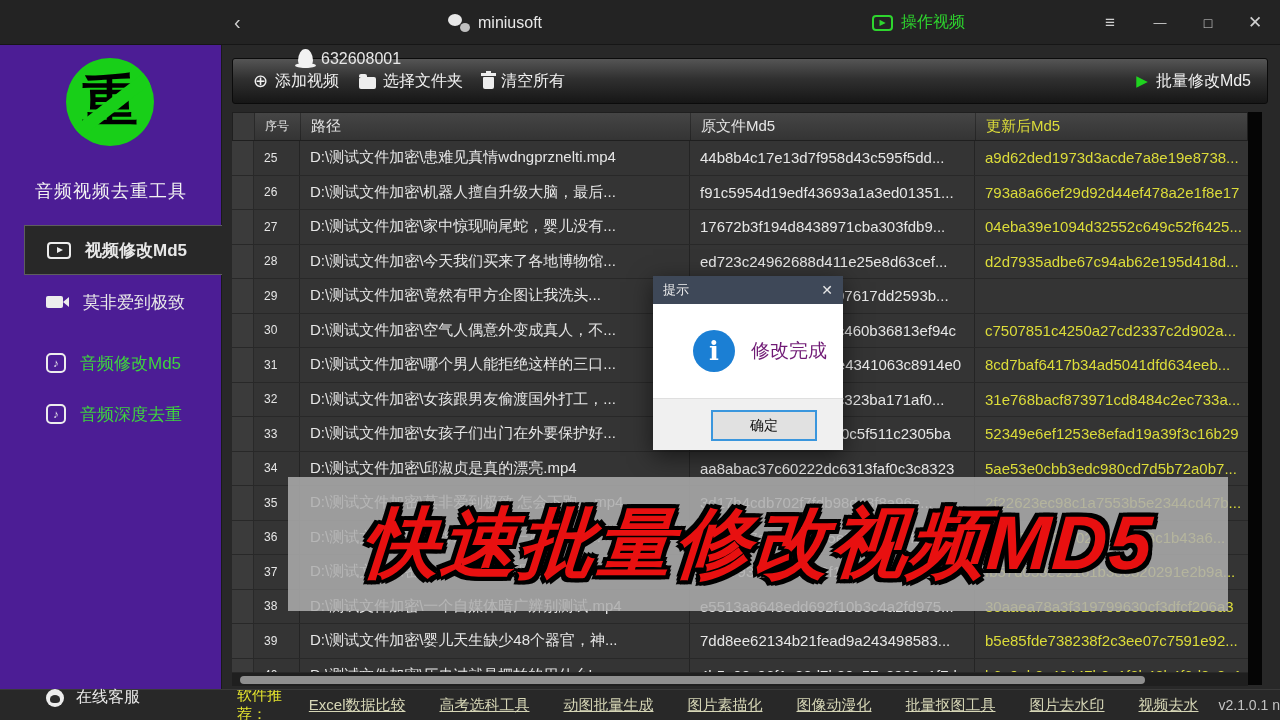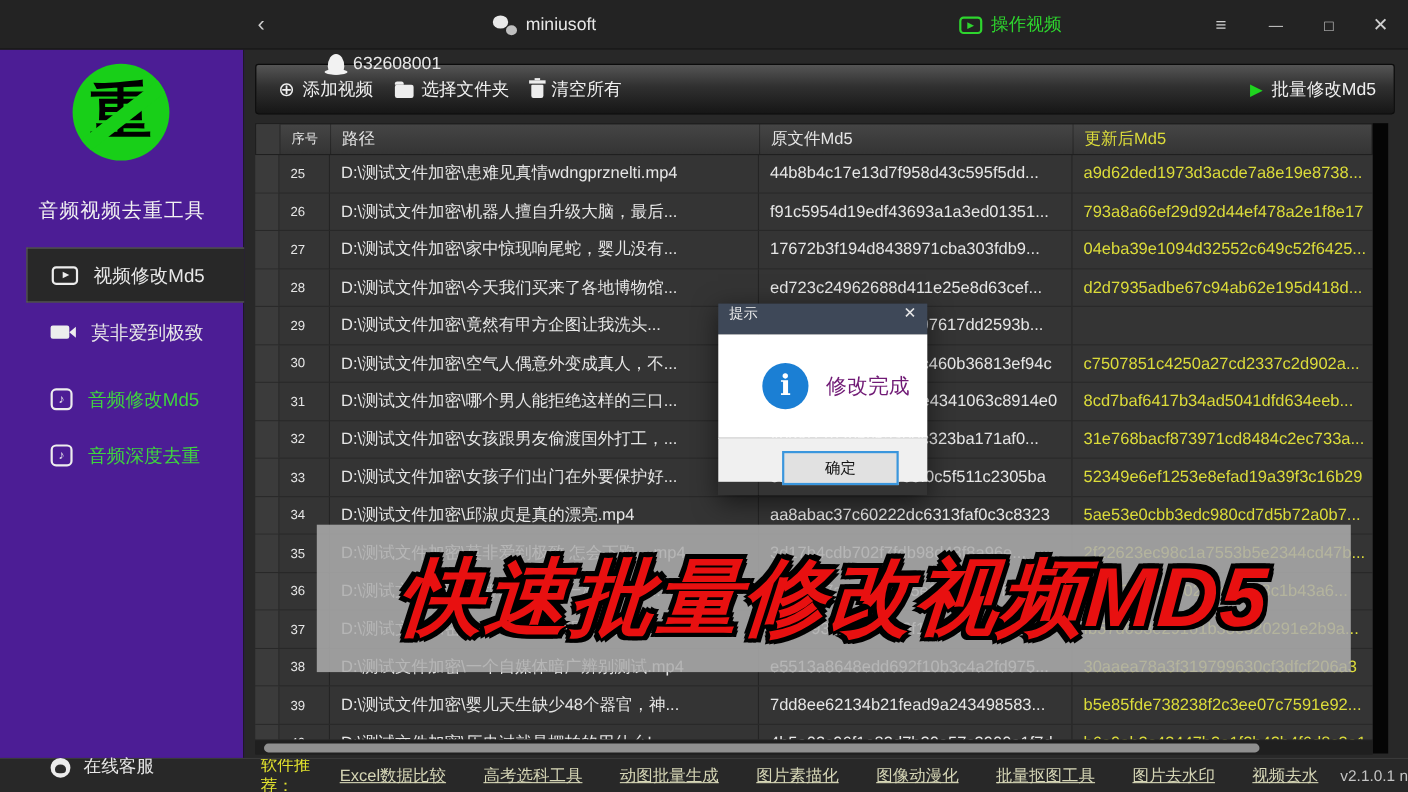--- a/index.html
+++ b/index.html
@@ -32,21 +32,21 @@
     background:#4c1d95; border-right:1px solid #1a1a1a; z-index:4; }
   .logo { position:absolute; left:66px; top:13px; width:88px; height:88px; border-radius:50%;
     background:#18cf18; overflow:hidden; display:flex; align-items:center; justify-content:center; }
   .logo-char { color:#000; font-size:56px; font-weight:bold; z-index:1; }
   .logo-slash { position:absolute; left:-10px; top:38px; width:120px; height:13px;
     background:#18cf18; transform:rotate(-38deg); z-index:2; }
   .app-title { position:absolute; left:0; top:134px; width:222px; text-align:center;
     color:#f2f2f2; font-size:18px; letter-spacing:1px; }
   .side-item { position:absolute; left:24px; width:198px; height:50px; display:flex;
     align-items:center; gap:14px; padding-left:22px; color:#e8e8e8; font-size:17px; }
-  .side-item.active { border:1px solid #5e5e5e; border-right:none; background:#282828; }
+  .side-item.active { border:1px solid #5e5e5e; border-right:none; background:#282828;font-weight:bold; }
   .side-item.green-text { color:#3ed43e; }
   .support { position:absolute; left:46px; top:642px; display:flex; align-items:center; gap:12px;
     color:#e8e8e8; font-size:16px; }
 
   .ic-film { width:24px; height:17px; border:2px solid #ededed; border-radius:4px; position:relative; }
   .ic-film:after { content:""; position:absolute; left:8px; top:3px;
     border-left:6px solid #ededed; border-top:3.5px solid transparent; border-bottom:3.5px solid transparent; }
   .ic-camera { position:relative; width:17px; height:12px; background:#ededed; border-radius:2px; margin-right:6px; }
   .ic-camera:after { content:""; position:absolute; right:-6px; top:1px;
     border-right:6px solid #ededed; border-top:5px solid transparent; border-bottom:5px solid transparent; }
@@ -89,28 +89,28 @@
   .c-new { width:273px; color:#dcdc3a; font-size:15px; border-right:none; }
 
   .vscroll { position:absolute; left:1026px; top:67px; width:14px; height:573px; background:#050505; }
   .hscroll { position:absolute; left:10px; top:628px; width:1016px; height:13px; background:#1f1f1f; }
   .hthumb { position:absolute; left:8px; top:2.5px; width:905px; height:8px; background:#8f8f8f; border-radius:4px; }
 
   
   .dialog { position:absolute; left:653px; top:276px; width:190px; height:174px; z-index:40;
     box-shadow:0 6px 22px rgba(0,0,0,0.55); font-family:"Liberation Sans",sans-serif; }
   .dlg-title { height:28px; background:#3e4858; color:#f0f0f0; font-size:13px;
-    display:flex; padding:0 10px; }
+    display:flex; align-items:center; padding:0 10px; }
   .dlg-close { margin-left:auto; color:#e8e8e8; font-size:14px; }
   .dlg-body { height:94px; background:#fff; display:flex; align-items:center; padding-left:40px; gap:16px; }
   .dlg-info { width:42px; height:42px; border-radius:50%; background:#1b7fd4; color:#fff;
     display:flex; align-items:center; justify-content:center;
     font-family:"DejaVu Serif",serif; font-size:26px; font-weight:bold; }
   .dlg-msg { color:#701a75; font-size:19px; }
-  .dlg-footer { height:40px; background:#f0f0f0; border-top:1px solid #dfdfdf; position:relative; }
+  .dlg-footer { height:52px; background:#f0f0f0; border-top:1px solid #dfdfdf; position:relative; }
   .dlg-ok { position:absolute; left:58px; top:11px; width:106px; height:31px; background:#e1e1e1;
     border:2px solid #3a96dd; display:flex; align-items:center; justify-content:center;
     font-size:14px; color:#111; }
 
   
   .banner { position:absolute; left:288px; top:477px; width:940px; height:134px; z-index:60;
     background:rgba(173,173,173,0.86); display:flex; align-items:center; justify-content:center; }
   .banner-text { font-size:76px; font-weight:bold; font-style:italic; color:#e81010;
     letter-spacing:2px; white-space:nowrap; transform:skewX(-4deg);
     text-shadow:-4px -4px 0 #000, 4px -4px 0 #000, -4px 4px 0 #000, 4px 4px 0 #000,

